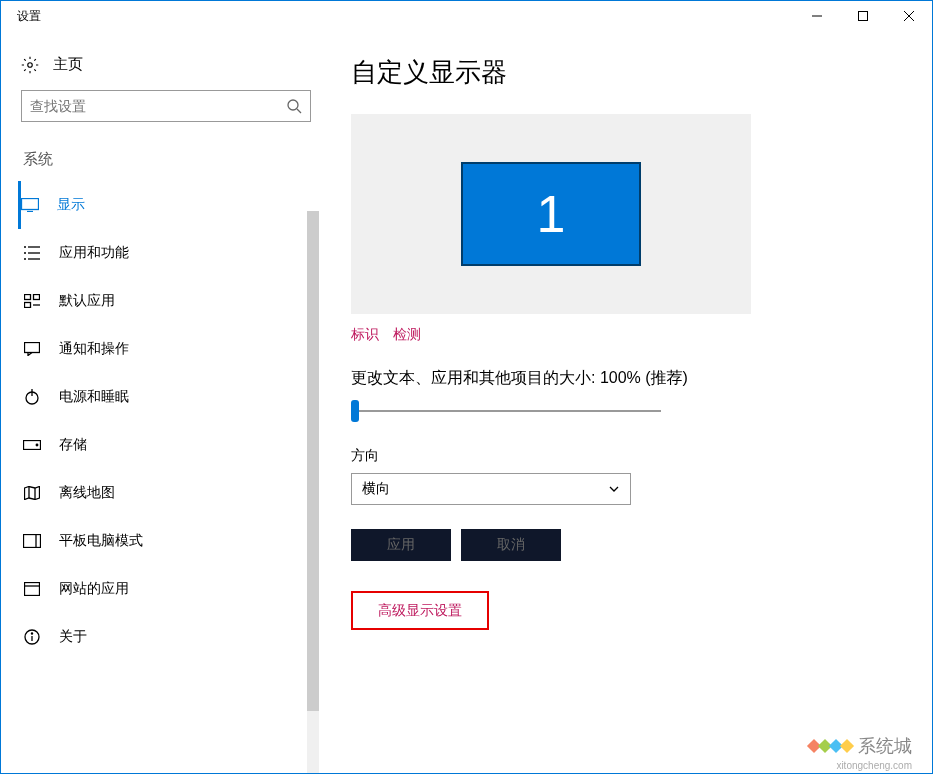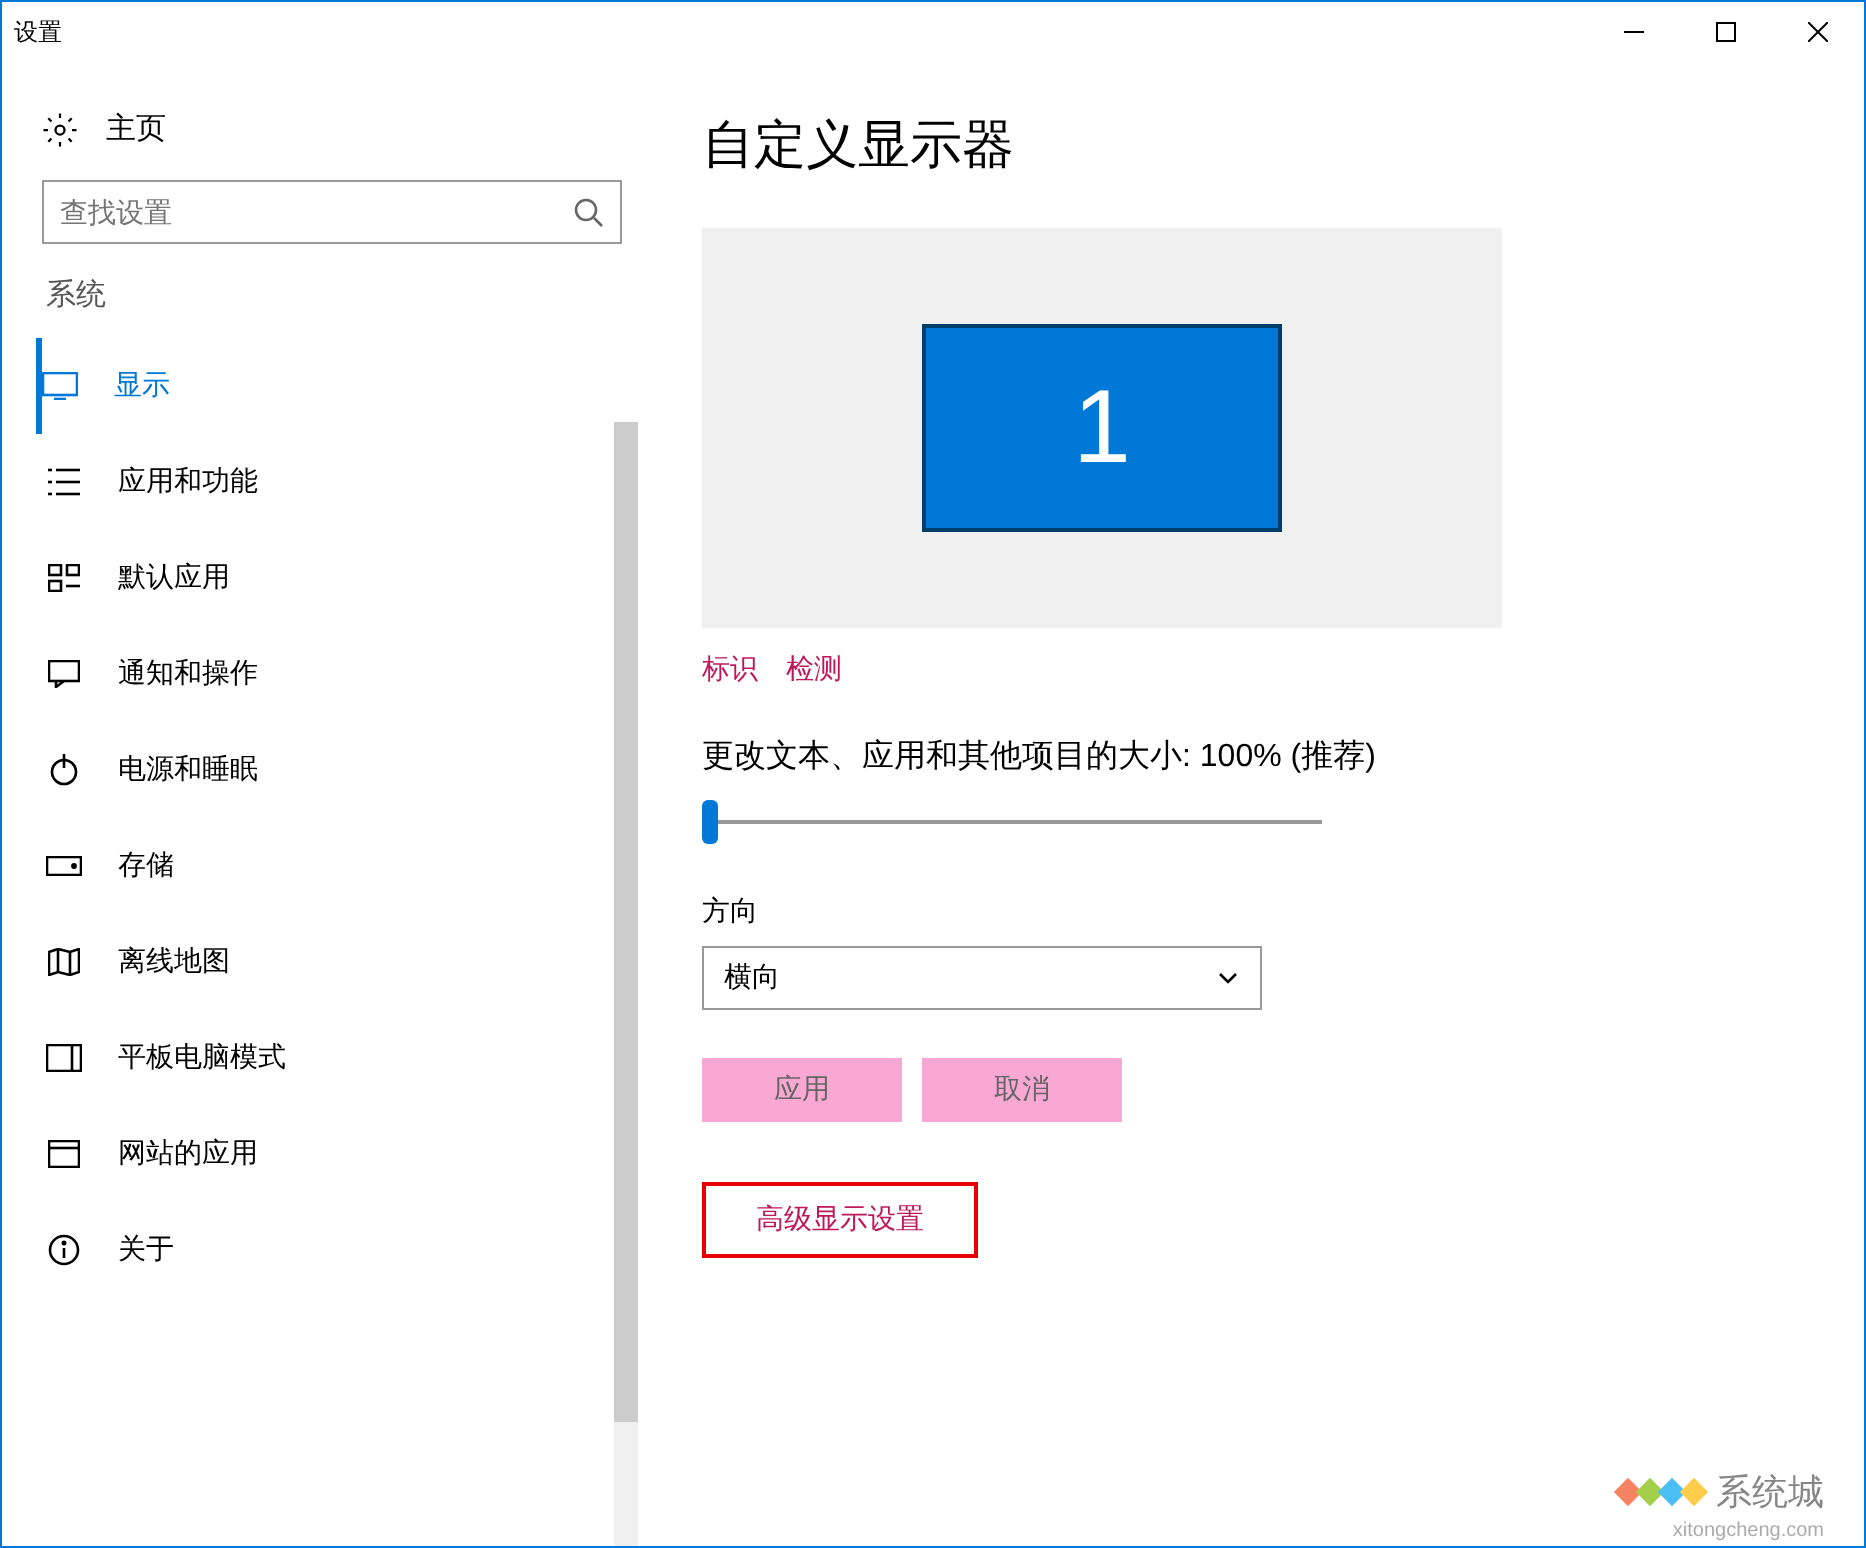--- a/index.html
+++ b/index.html
@@ -1,30 +1,30 @@
 <!DOCTYPE html>
 <html><head>
   <meta charset="utf-8">
   <style>
     * { box-sizing: border-box; margin: 0; padding: 0; font-family: "Microsoft YaHei", "Segoe UI", sans-serif; }
     body { width: 933px; height: 774px; background: #fff; border: 1px solid #0078d7; overflow: hidden; position: relative; }
     
-    .titlebar { height: 30px; display: flex; align-items: center; padding-left: 6px; font-size: 12px; }
+    .titlebar { height: 30px; display: flex; align-items: center; padding-left: 16px; font-size: 12px; }
     .titlebar-title { flex: 1; }
     .titlebar-controls { display: flex; }
     .titlebar-btn { width: 46px; height: 30px; display: flex; align-items: center; justify-content: center; cursor: pointer; }
     
     .content { display: flex; height: calc(100% - 30px); }
     
     .sidebar { width: 320px; padding: 20px 0 0 20px; position: relative; }
     .home-row { display: flex; align-items: center; gap: 14px; padding: 4px 0 16px 0; }
     .home-label { font-size: 15px; }
     .gear-icon { width: 18px; height: 18px; }
     
-    .search-box { width: 290px; height: 32px; border: 1px solid #999; display: flex; align-items: center; padding: 0 8px; margin-bottom: 16px; }
+    .search-box { width: 290px; height: 32px; border: 1px solid #999; display: flex; align-items: center; padding: 0 8px; margin-bottom: 28px; }
     .search-input { flex: 1; border: none; outline: none; font-size: 14px; background: transparent; }
     .search-icon { width: 16px; height: 16px; color: #666; }
     
     .category-label { font-size: 15px; color: #555; margin-bottom: 12px; padding-left: 2px; }
     
     .nav-list { }
     .nav-item { display: flex; align-items: center; gap: 18px; height: 48px; padding-left: 2px; cursor: pointer; font-size: 14px; }
     .nav-item.active { color: #0078d7; border-left: 3px solid #0078d7; padding-left: 0; margin-left: -3px; }
     .nav-item.active .nav-icon { color: #0078d7; }
     .nav-icon { width: 18px; height: 18px; flex-shrink: 0; display: flex; align-items: center; justify-content: center; }
@@ -44,21 +44,21 @@
     .scale-label { font-size: 16px; margin-bottom: 10px; }
     .slider-container { width: 310px; height: 24px; position: relative; margin-bottom: 24px; display: flex; align-items: center; }
     .slider-track { width: 100%; height: 2px; background: #999; }
     .slider-thumb { position: absolute; left: 0; width: 8px; height: 22px; background: #0078d7; border-radius: 3px; }
     
     .field-label { font-size: 14px; margin-bottom: 8px; }
     .select-box { width: 280px; height: 32px; border: 1px solid #999; display: flex; align-items: center; justify-content: space-between; padding: 15px 10px; font-size: 14px; cursor: pointer; margin-bottom: 24px; }
     .chevron { width: 12px; height: 12px; }
     
     .button-row { display: flex; gap: 10px; margin-bottom: 30px; }
-    .btn { width: 100px; height: 32px; background: #f9a8d4; border: none; font-size: 14px; color: #666; cursor: not-allowed; }
+    .btn { width: 100px; height: 32px; background: #0f172a; border: none; font-size: 14px; color: #666; cursor: not-allowed; }
     
     .highlight-box { border: 2px solid #e60000; padding: 8px 25px; display: inline-block; }
     .highlight-box .text-link { font-size: 14px; }
     
     .watermark { position: absolute; right: 20px; bottom: 15px; font-size: 18px; color: #555; opacity: 0.7; display:flex; align-items:center; gap:6px;}
     .watermark-sub { position: absolute; right: 20px; bottom: 2px; font-size: 10px; color: #888; opacity:0.7; }
     .wm-flag { display:inline-flex; gap:1px; }
     .wm-sq { width:10px; height:10px; transform:rotate(45deg); }
   </style>
 </head>

